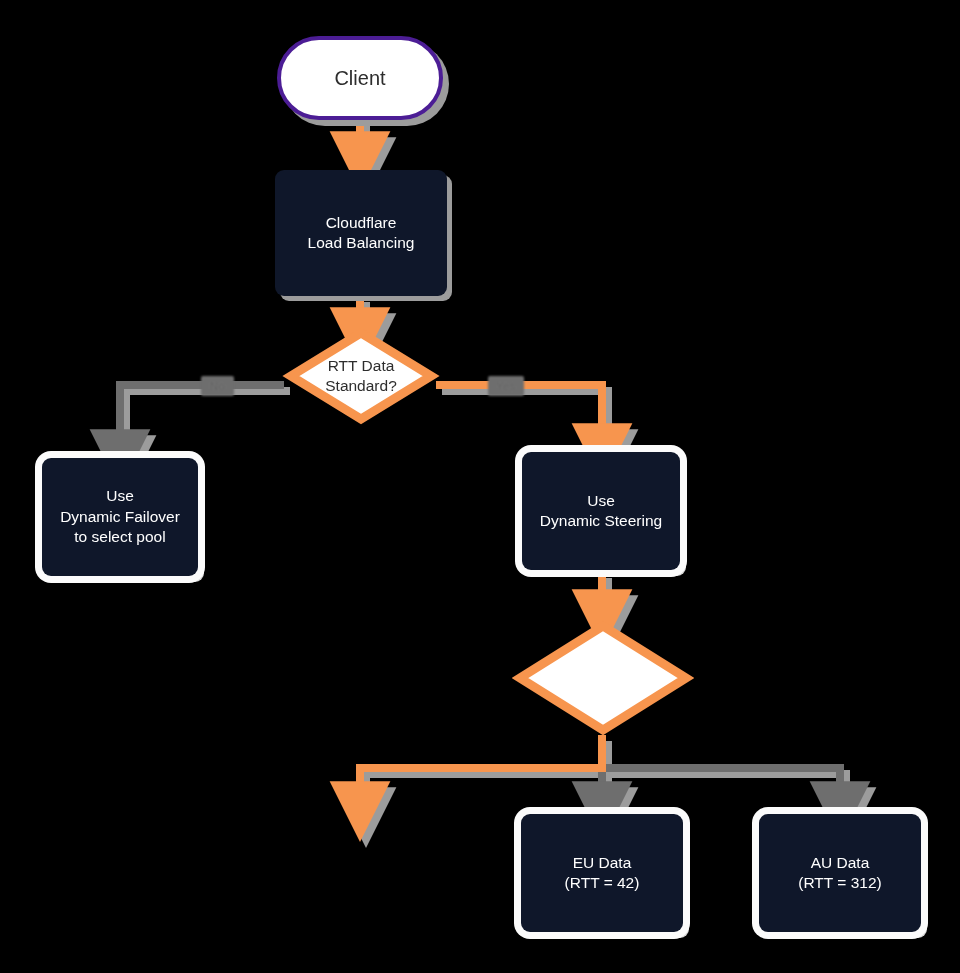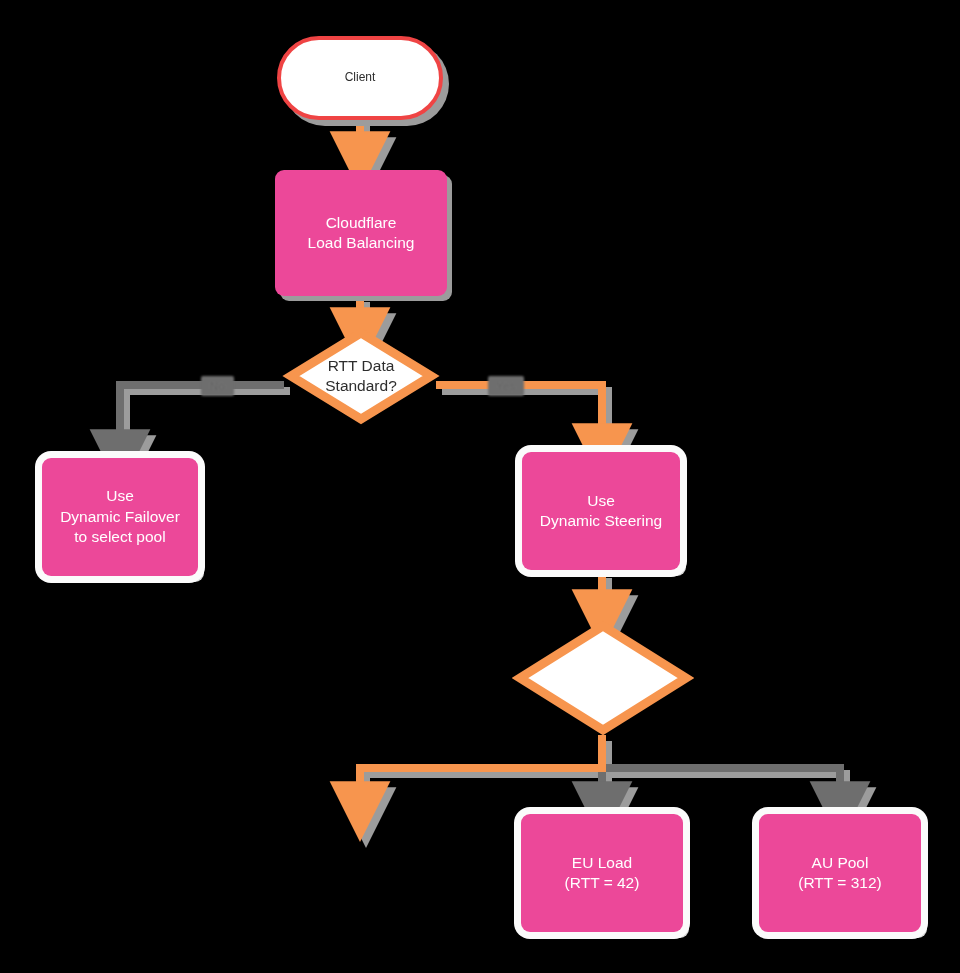--- a/index.html
+++ b/index.html
@@ -32,36 +32,36 @@
     position: absolute;
     box-sizing: border-box;
     display: flex;
     align-items: center;
     justify-content: center;
     text-align: center;
     line-height: 1.32;
   }
   
   .proc {
-    background: #ec4899;
+    background: #0f172a;
     border-radius: 9px;
     color: #ffffff;
     font-size: 15.5px;
     box-shadow: 5px 5px 0 0 #9c9c9c;
   }
   .proc.haloonly {
     box-shadow: 0 0 0 7px #fbfbfb, 6px 6px 0 0 #d8d8d8;
   }
   
   .term {
     background: #ffffff;
-    border: 4px solid #ef4444;
+    border: 4px solid #4c1d95;
     border-radius: 999px;
     color: #2d2d2d;
-    font-size: 12px;
+    font-size: 20px;
     box-shadow: 6px 6px 0 0 #9c9c9c;
   }
   
   .decision {
     position: absolute;
     display: flex;
     align-items: center;
     justify-content: center;
   }
   .decision .dshape {
@@ -190,25 +190,25 @@
 
   <div class="decision" style="left:512px; top:618px; width:182px; height:120px;">
     <svg class="dshape" viewBox="0 0 182 120">
       <polygon points="91,8 174,60 91,112 8,60" fill="#ffffff" stroke="#f7954e" stroke-width="9"></polygon>
     </svg>
   </div>
 
 
   <div class="node proc haloonly" style="left:521px; top:814px; width:162px; height:118px;">
     <div>
-      <span class="ln2">EU Load</span>
+      <span class="ln2">EU Data</span>
       <span class="ln2">(RTT = 42)</span>
     </div>
   </div>
 
   <div class="node proc haloonly" style="left:759px; top:814px; width:162px; height:118px;">
     <div>
-      <span class="ln2">AU Pool</span>
+      <span class="ln2">AU Data</span>
       <span class="ln2">(RTT = 312)</span>
     </div>
   </div>
 
 </div>
 
 </body></html>

